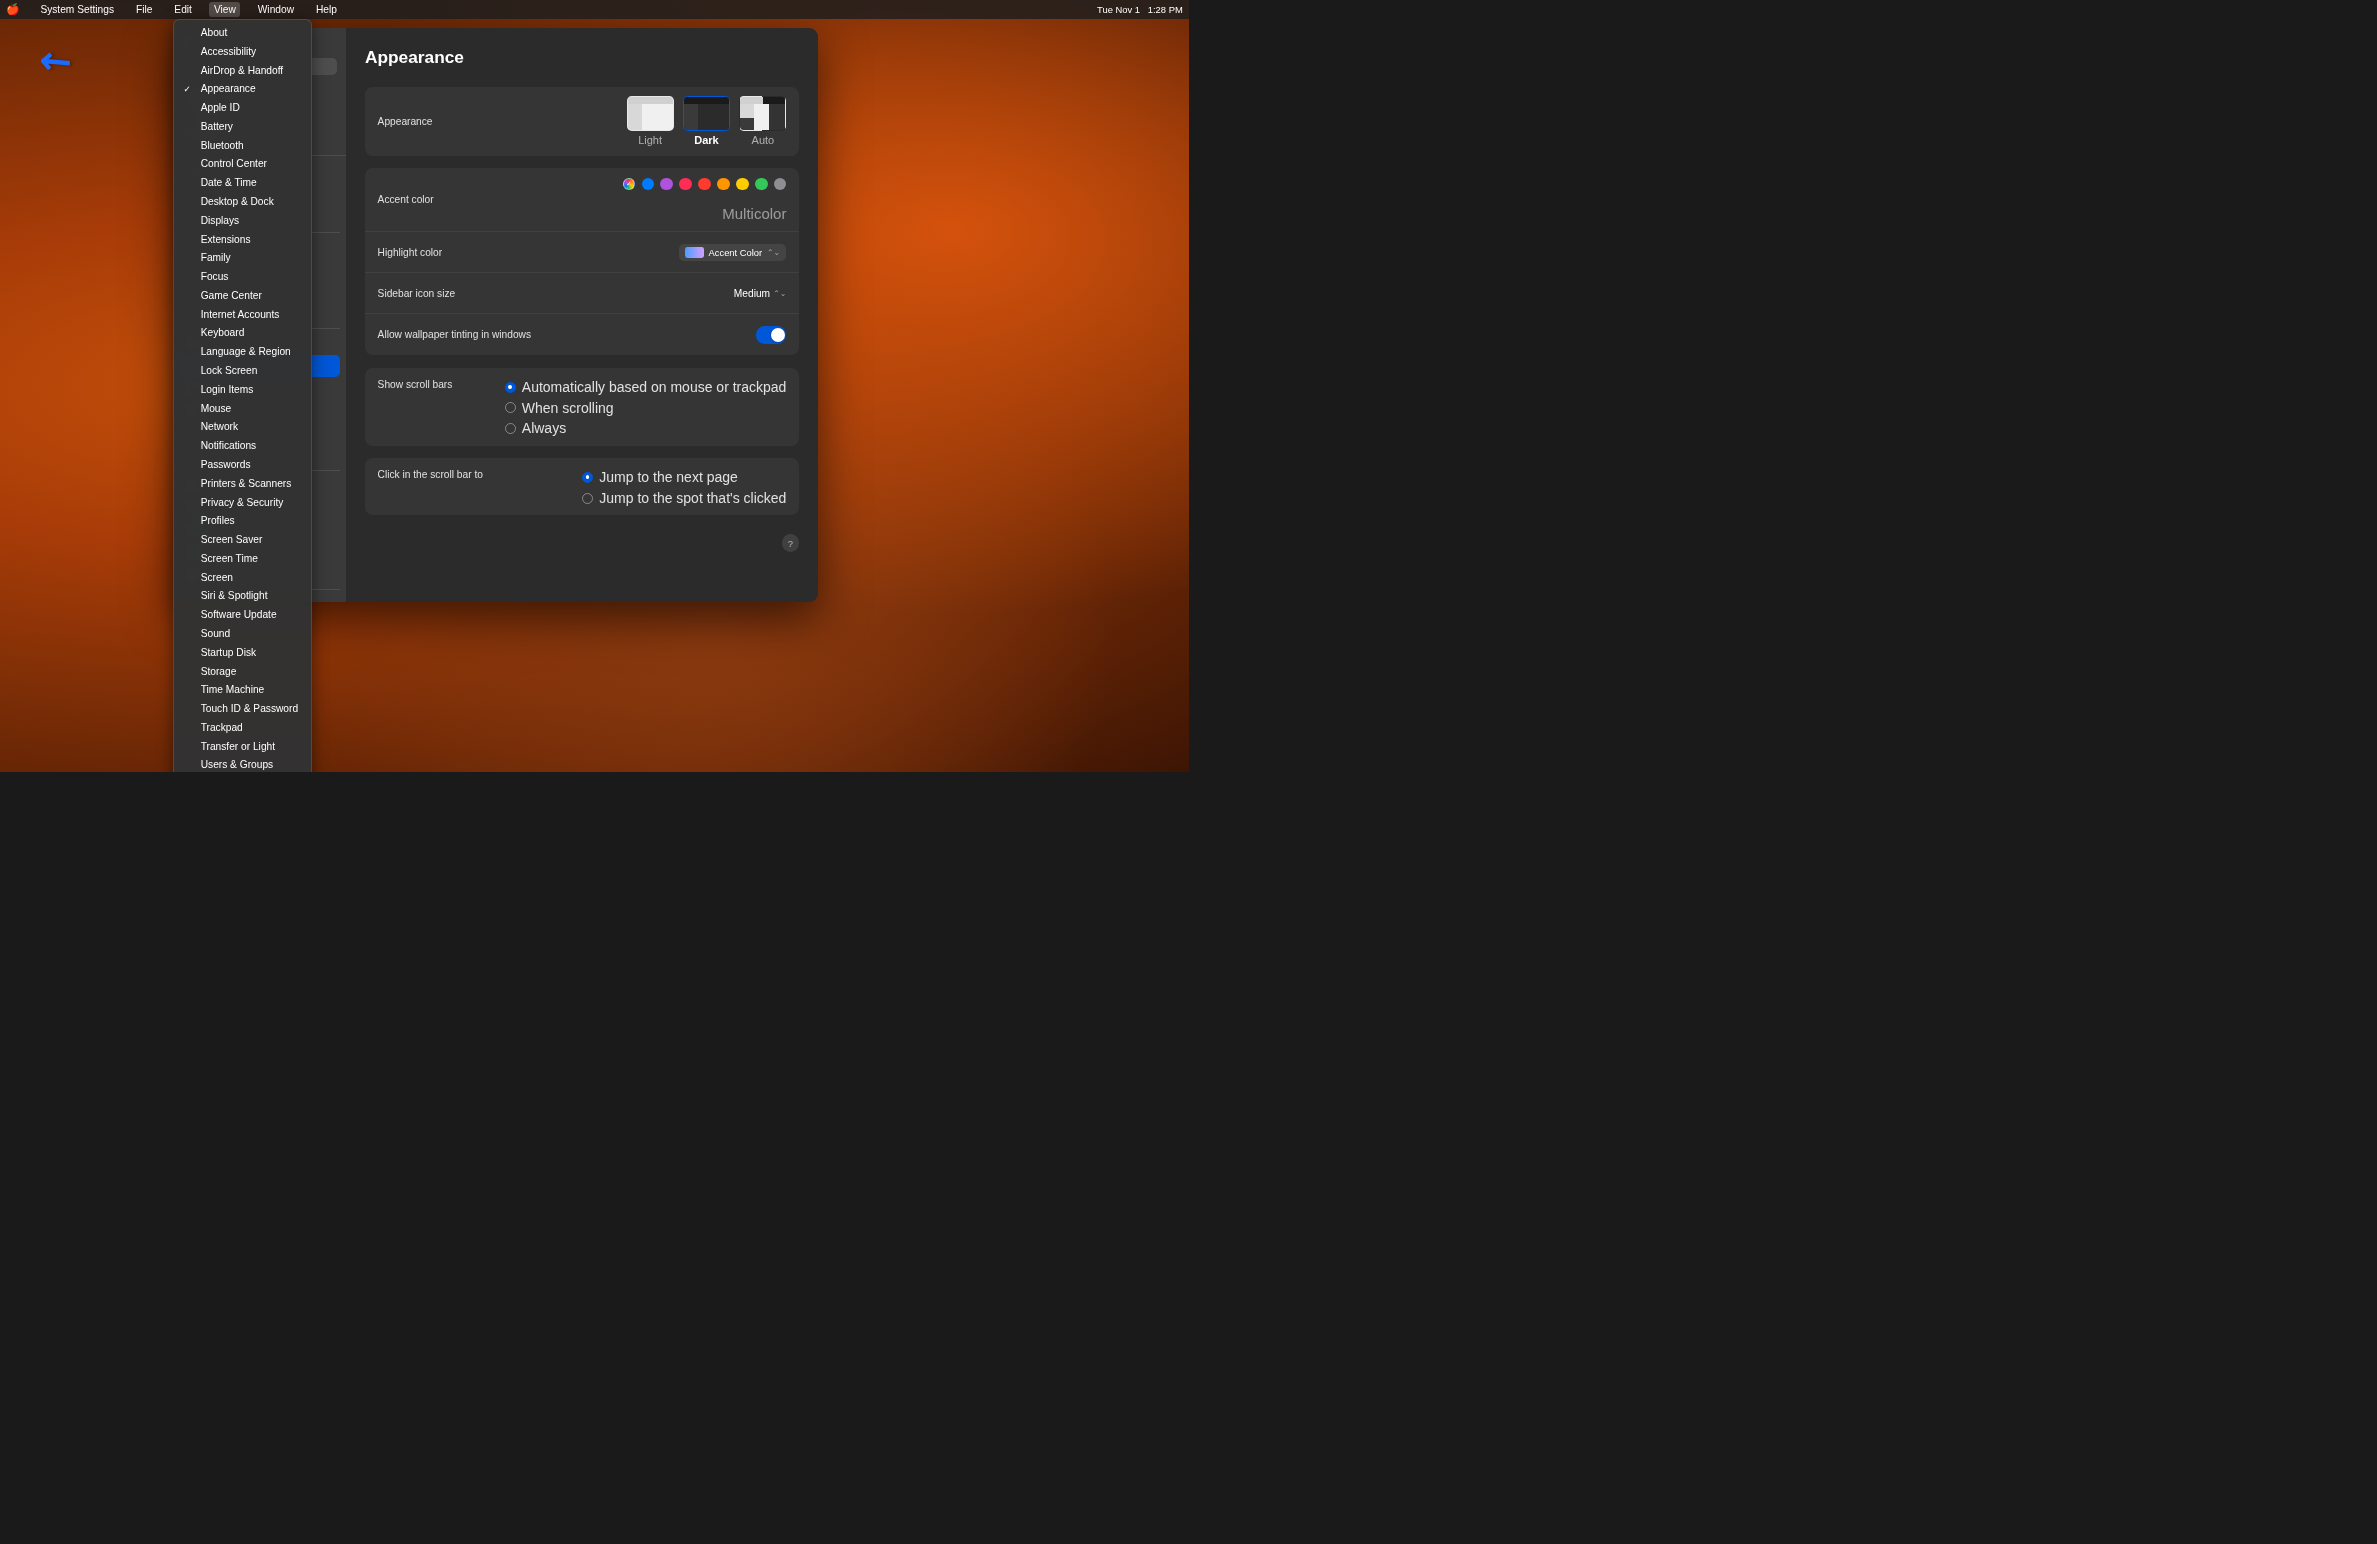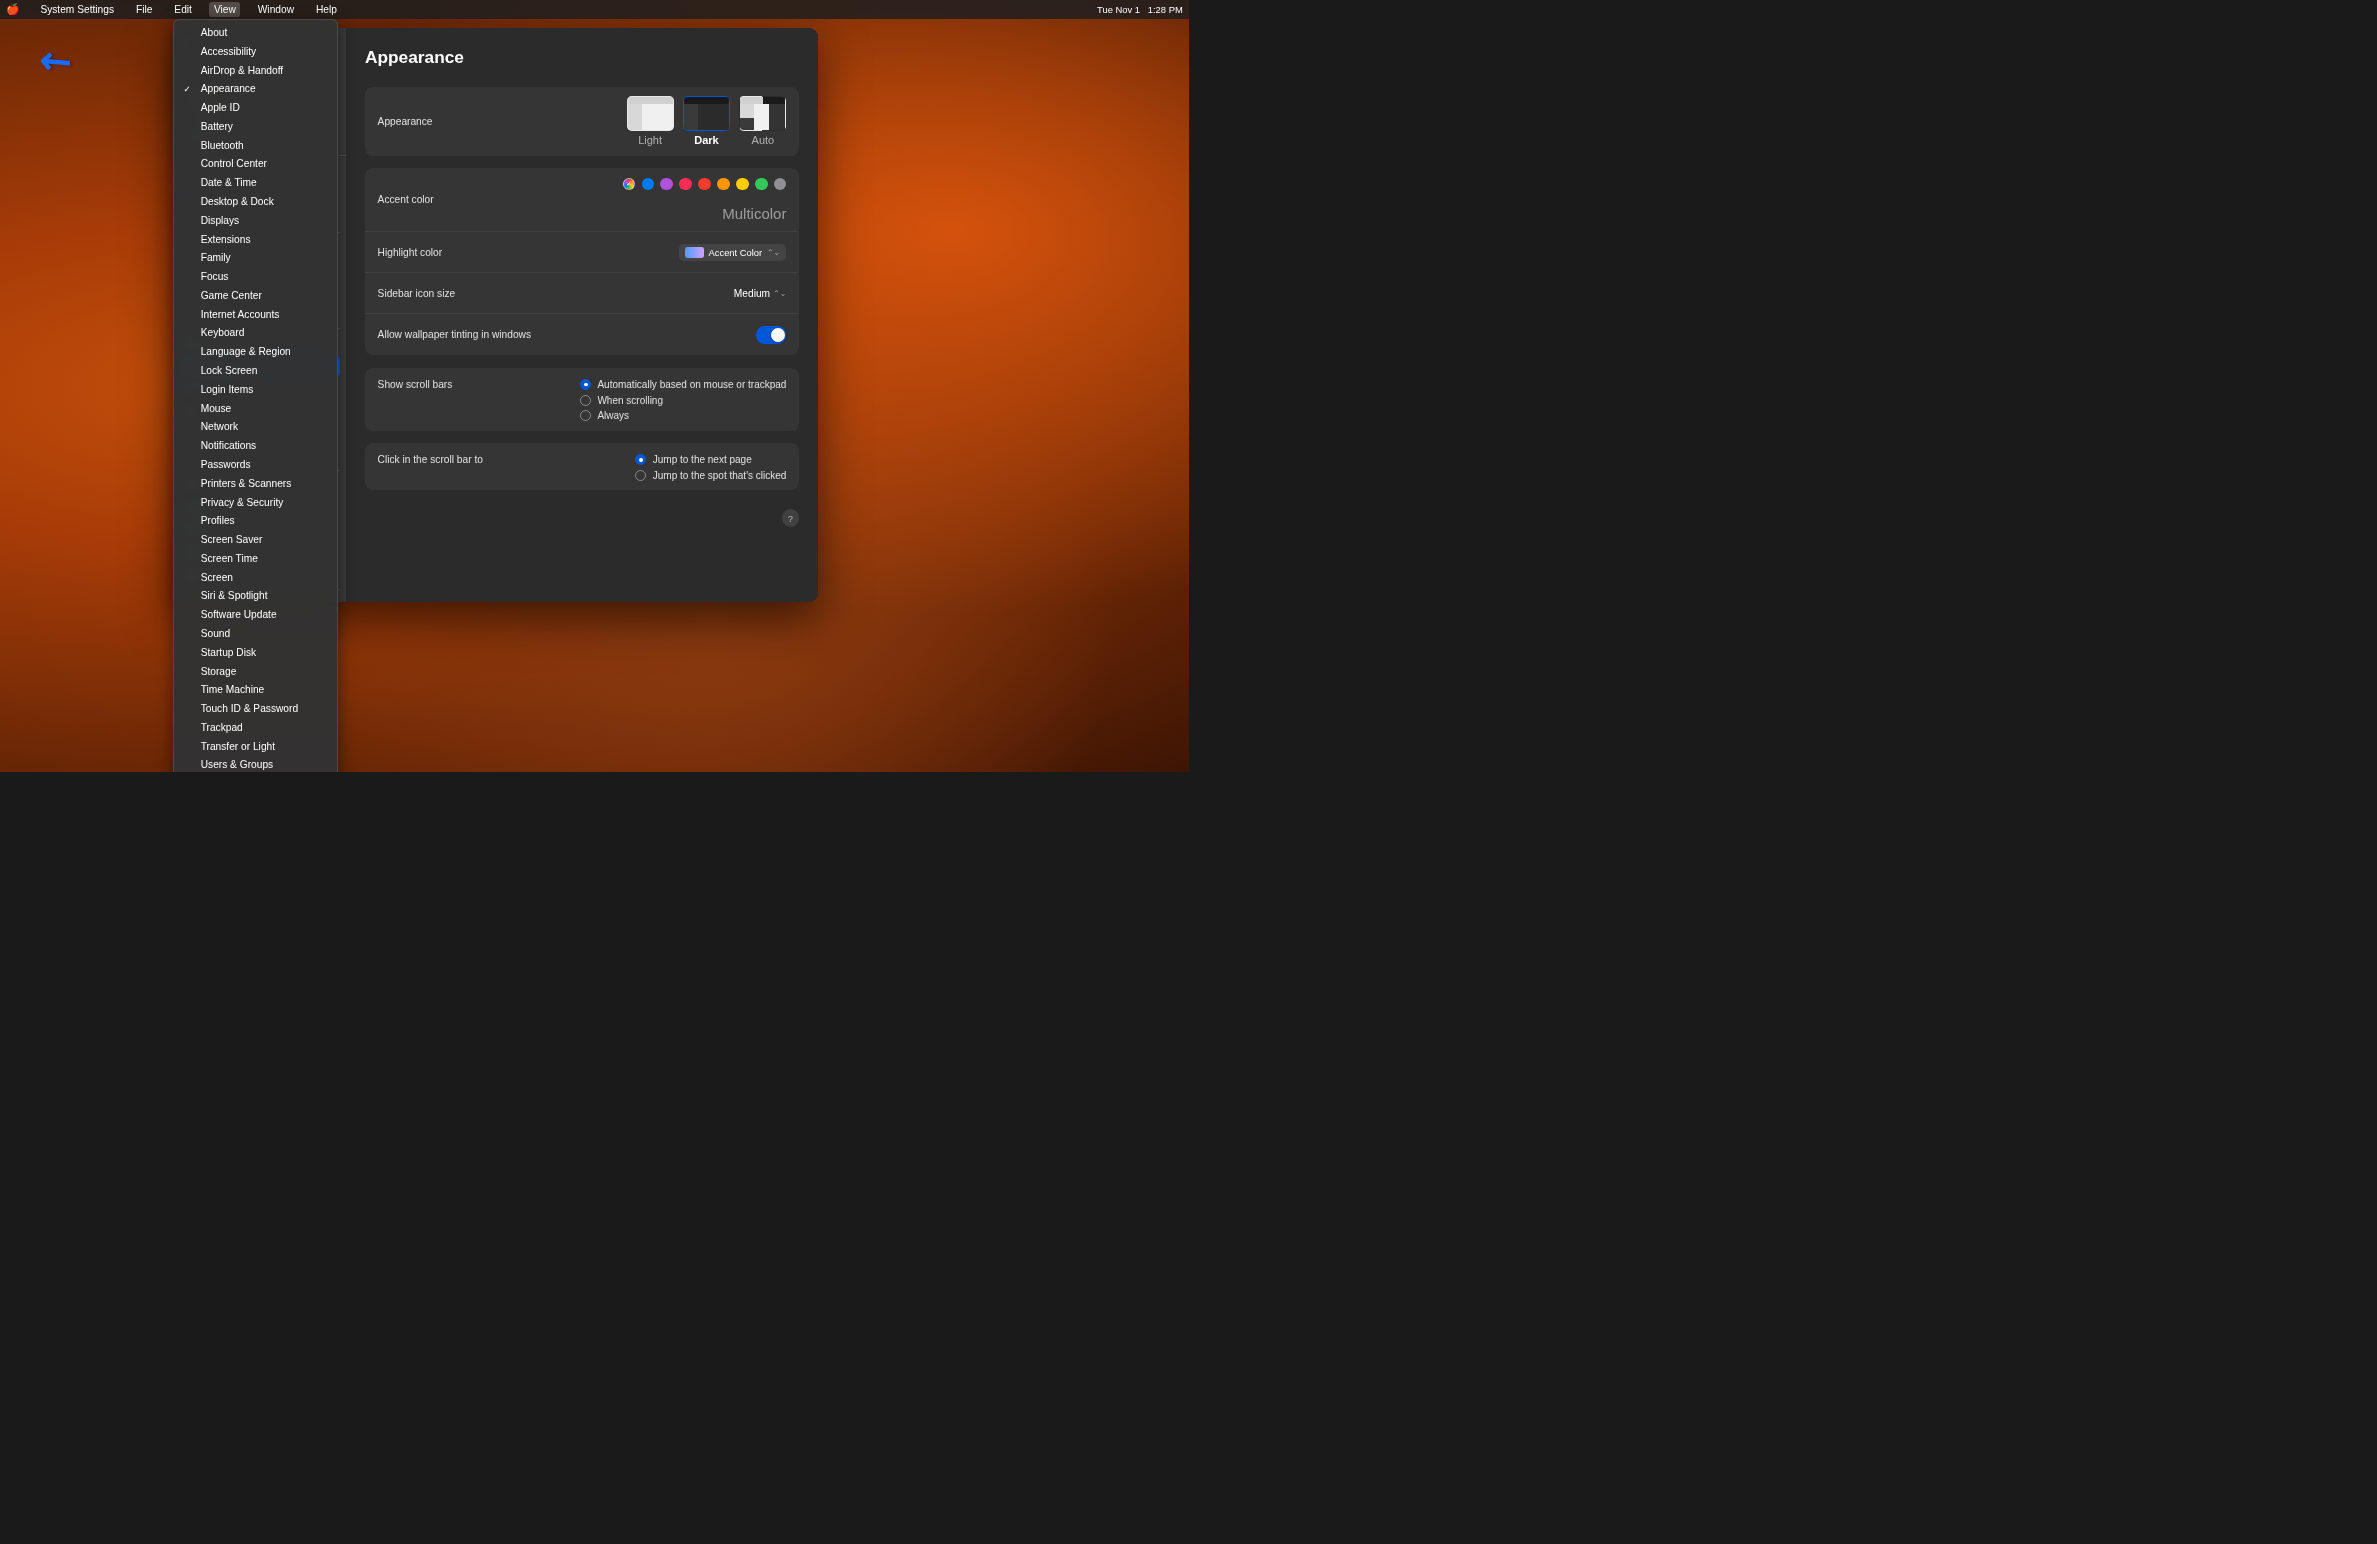--- a/index.html
+++ b/index.html
@@ -364,21 +364,21 @@
       box-shadow: 0 0.8px 2.4px rgba(0,0,0,0.3);
     }
 
     
     .radio-group { display: flex; flex-direction: column; gap: 4.7px; }
     .radio-item {
       display: flex;
       align-items: center;
       gap: 6.3px;
       cursor: pointer;
-      font-size: 10px;
+      font-size: 14px;
       color: rgba(255,255,255,0.85);
     }
     .radio-circle {
       width: 11px;
       height: 11px;
       border-radius: 50%;
       border: 1.2px solid rgba(255,255,255,0.4);
       display: flex;
       align-items: center;
       justify-content: center;
@@ -421,21 +421,21 @@
       cursor: pointer;
       float: right;
       margin-top: 6.3px;
     }
 
     
     .view-menu {
       position: absolute;
       top: 19px;
       left: 173px;
-      width: 165px;
+      width: 139px;
       background: rgba(50,50,50,0.98);
       backdrop-filter: blur(15.7px);
       border-radius: 6.3px;
       box-shadow: 0 3.1px 15.7px rgba(0,0,0,0.5);
       padding: 3.1px 0;
       z-index: 200;
       font-size: 10.2px;
       border: 0.8px solid rgba(255,255,255,0.12);
     }
     .view-menu-item {

